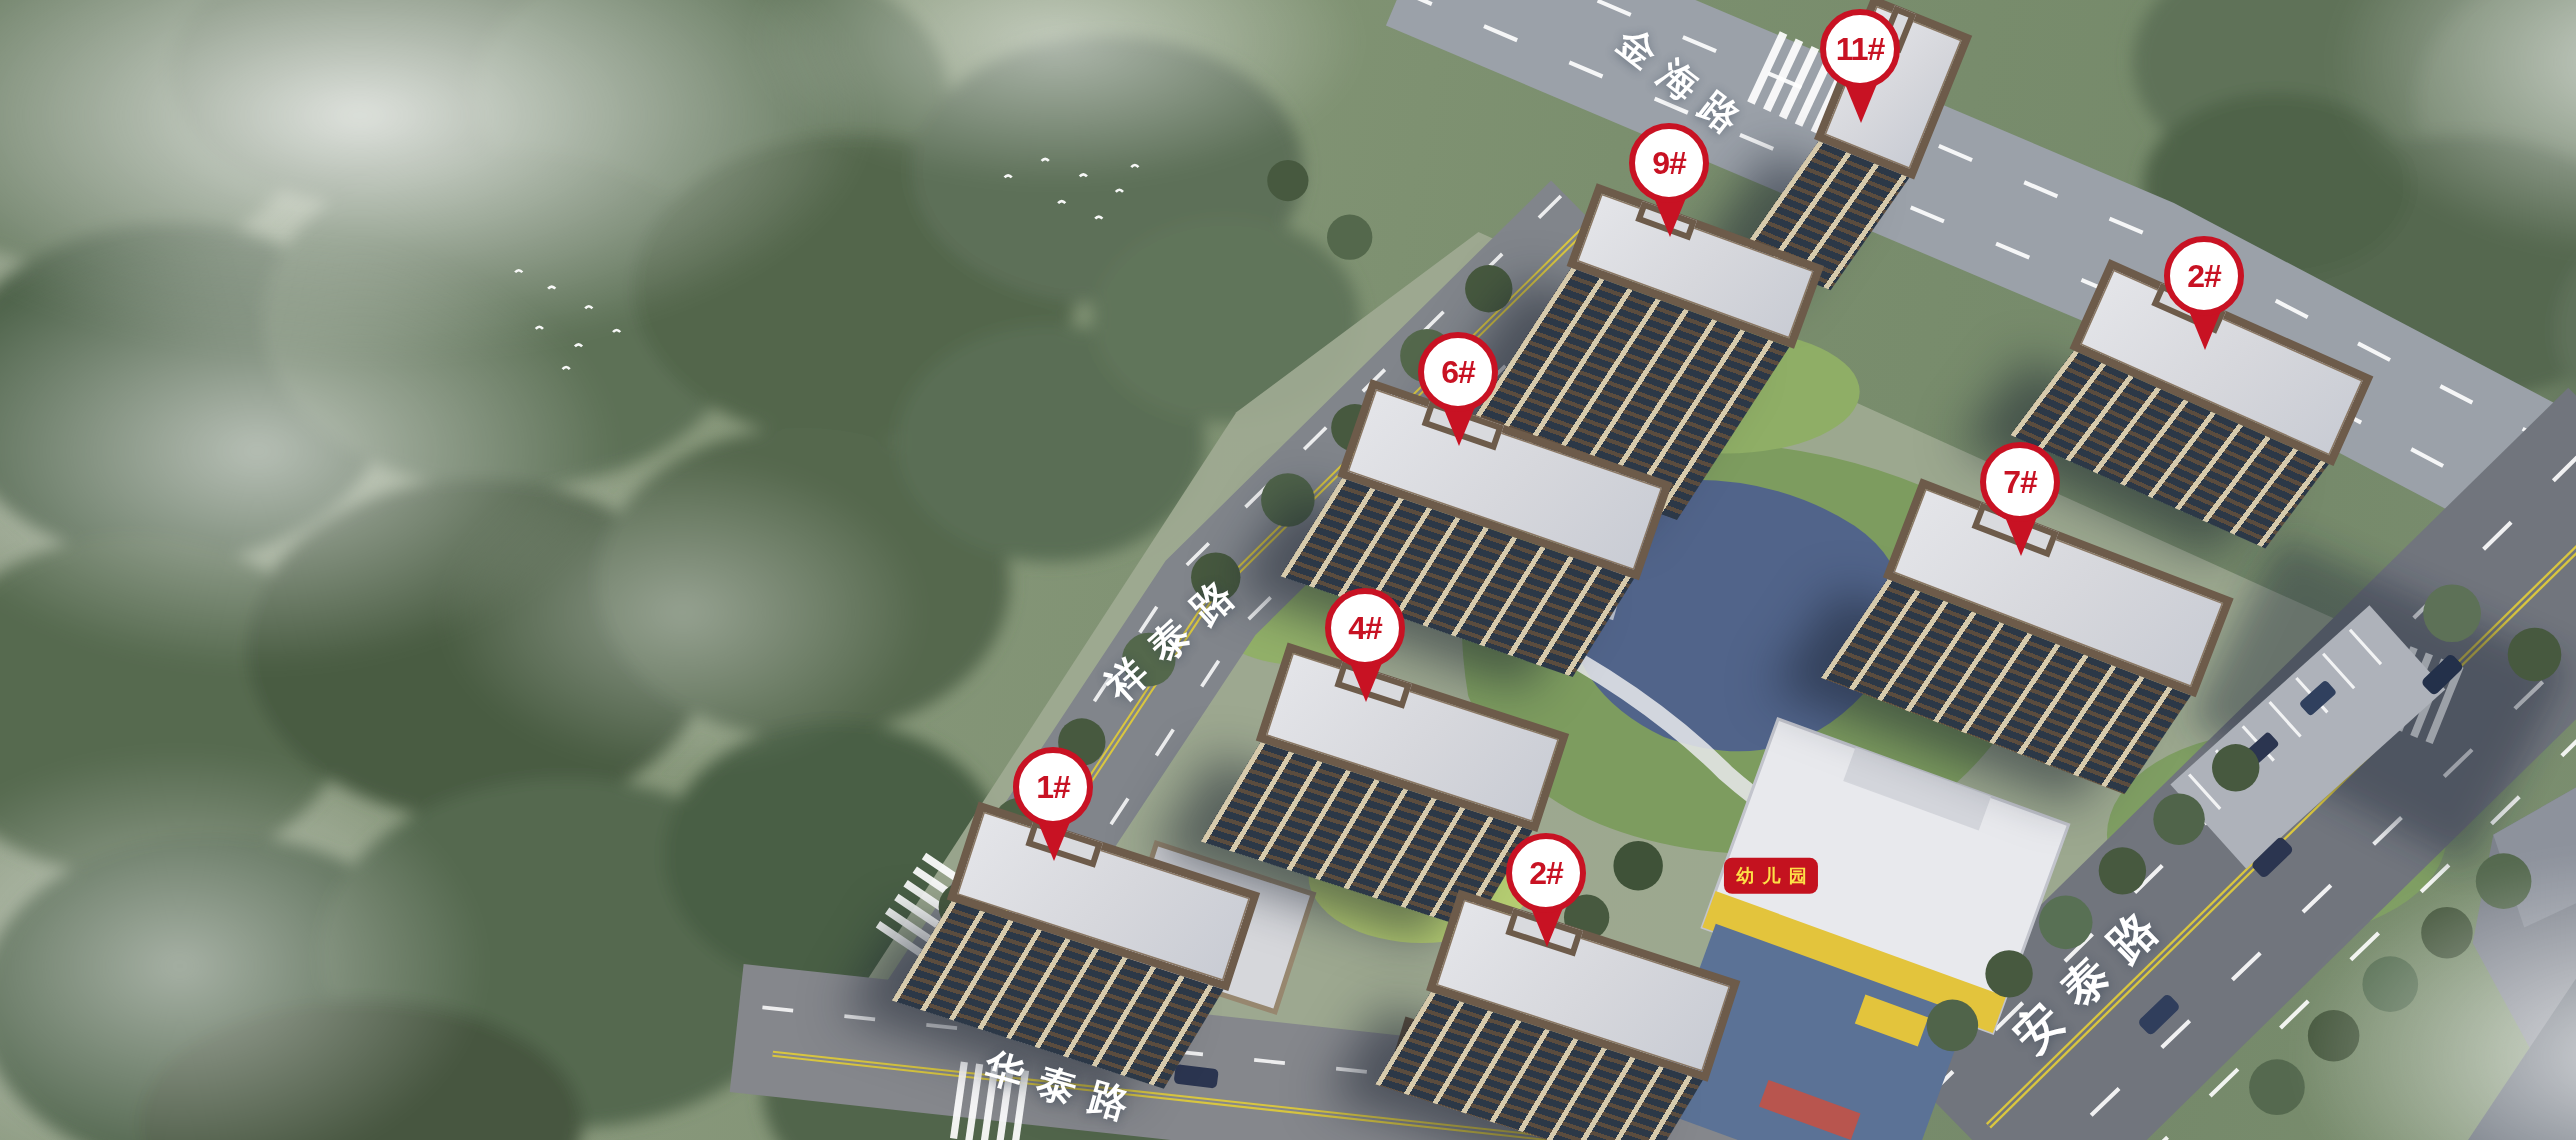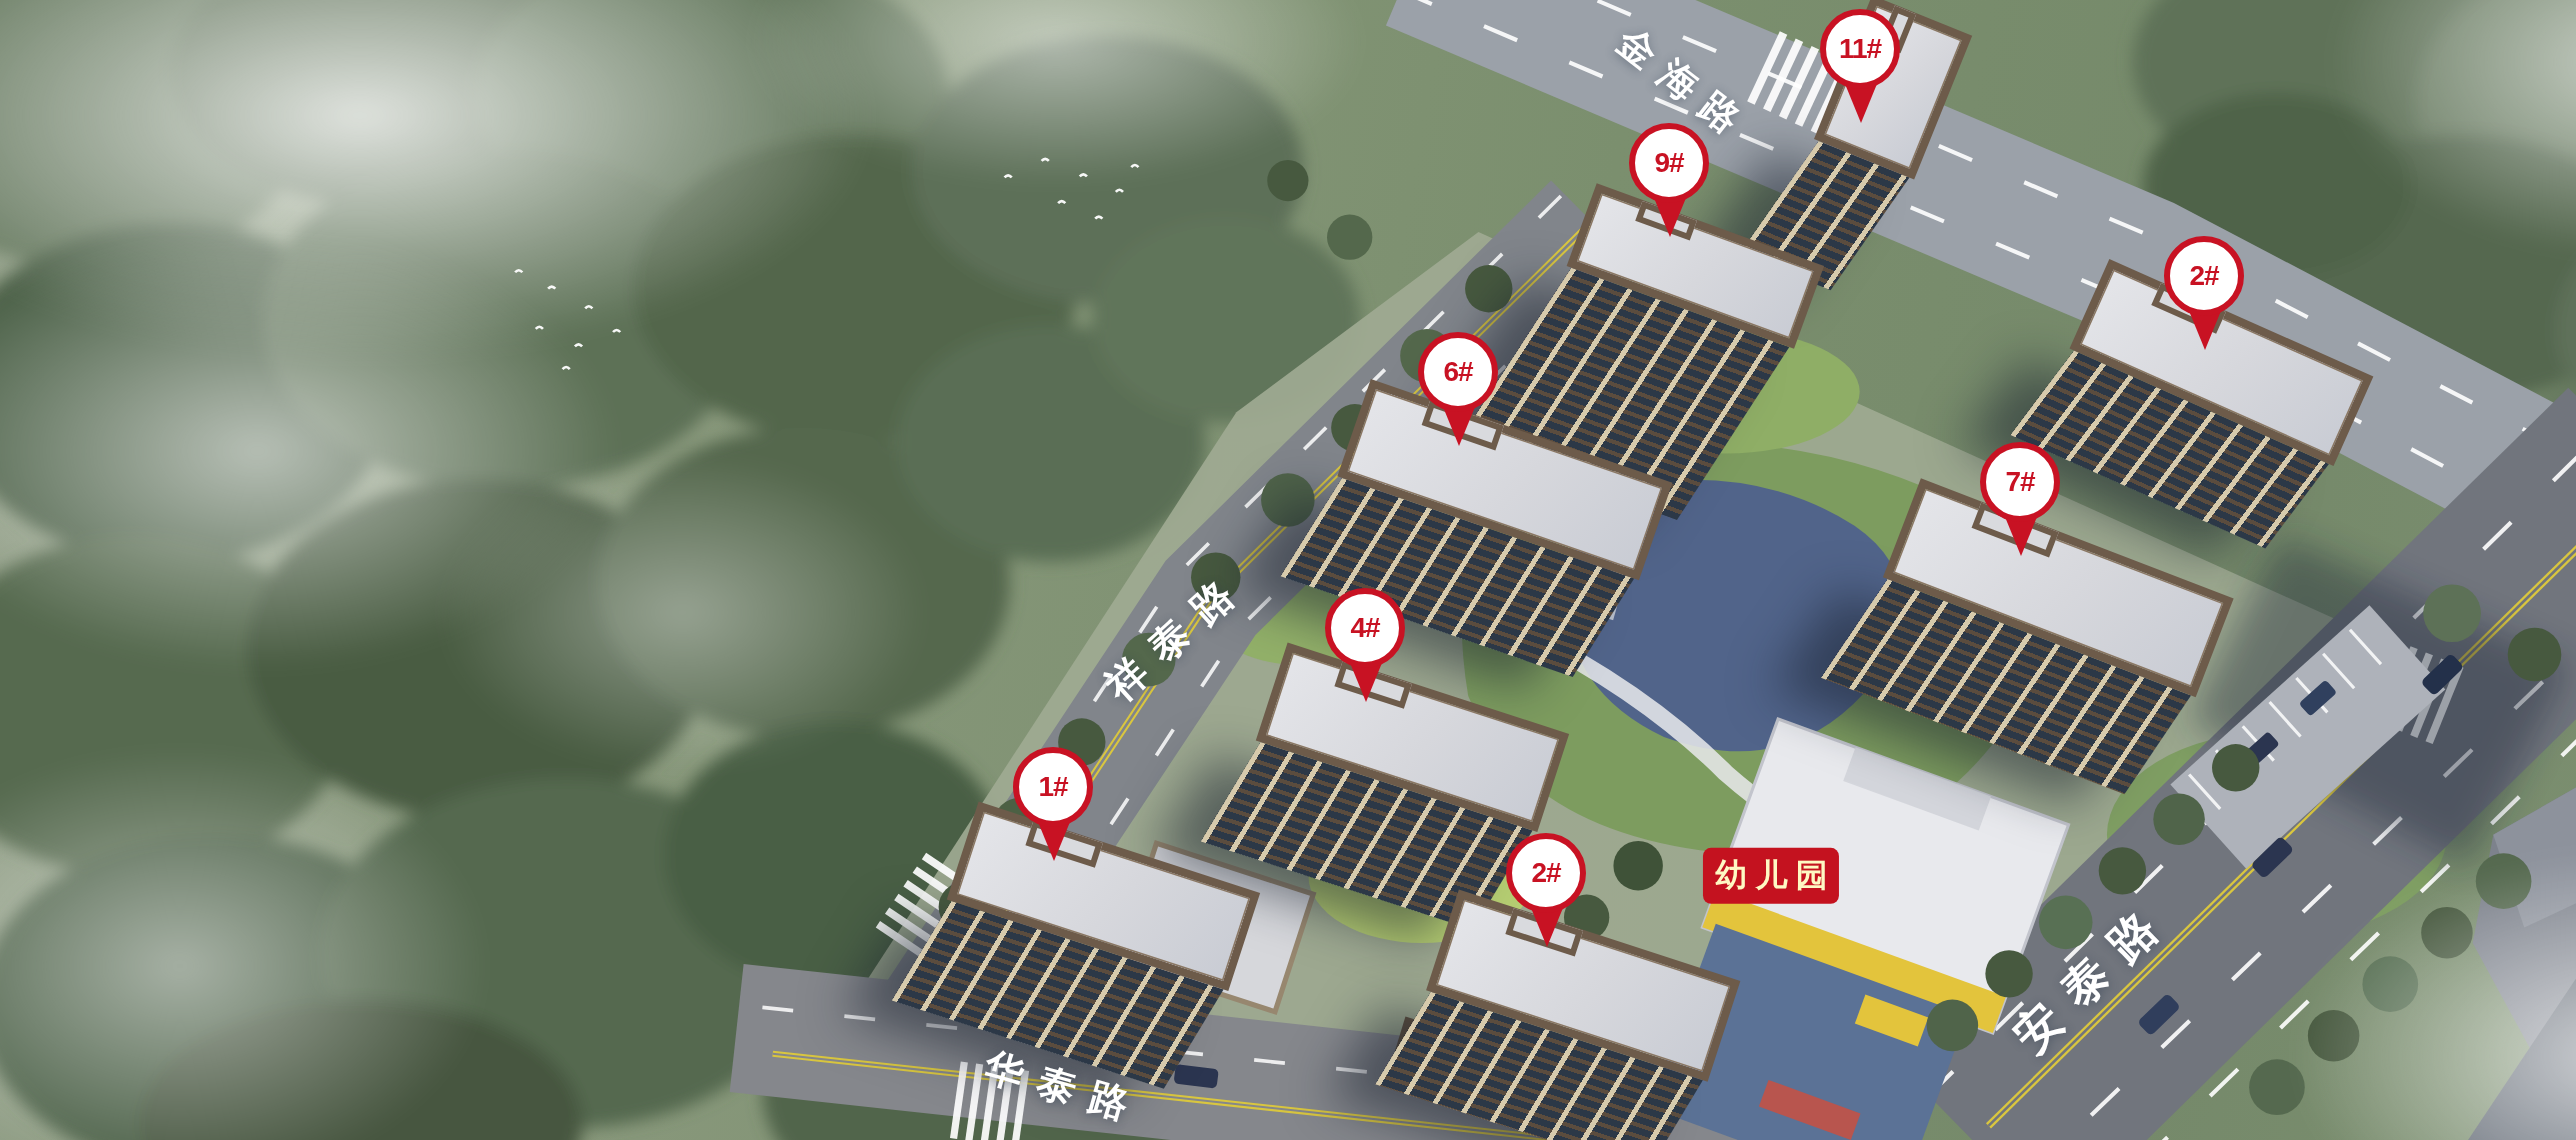--- a/index.html
+++ b/index.html
@@ -34,32 +34,32 @@
   
   .pin{position:absolute;width:0;height:0;}
   .pin .pin-tail{
     position:absolute;left:-18.5px;top:-44px;width:0;height:0;
     border-left:18.5px solid transparent;border-right:18.5px solid transparent;
     border-top:44px solid #c81223;
   }
   .pin .pin-circle{
     position:absolute;left:-41px;top:-114px;width:68px;height:68px;border-radius:50%;
     background:#fff;border:6.7px solid #c81223;color:#c81223;
-    font-weight:bold;font-size:28px;line-height:68px;text-align:center;
+    font-weight:bold;font-size:32px;line-height:68px;text-align:center;
     letter-spacing:-1px;
   }
 
   
   .road-label{
     position:absolute;color:#fff;font-weight:bold;white-space:nowrap;
     text-shadow:0 1.5px 9.3px rgba(40,55,75,.45);
   }
   .badge{
     position:absolute;transform:translate(-50%,-50%);
-    background:#c4121f;color:#fef9c3;font-weight:bold;font-size:32px;
+    background:#c4121f;color:#fde047;font-weight:bold;font-size:18px;
     letter-spacing:8.2px;padding:6.2px 3.1px 6.2px 12.4px;border-radius:8.2px;white-space:nowrap;
   }
 
   
   .mist{position:absolute;pointer-events:none;border-radius:50%;
     background:radial-gradient(closest-side,rgba(255,255,255,.85),rgba(255,255,255,0));
     filter:blur(11.3px);}
 </style>
 </head>
 <body>

